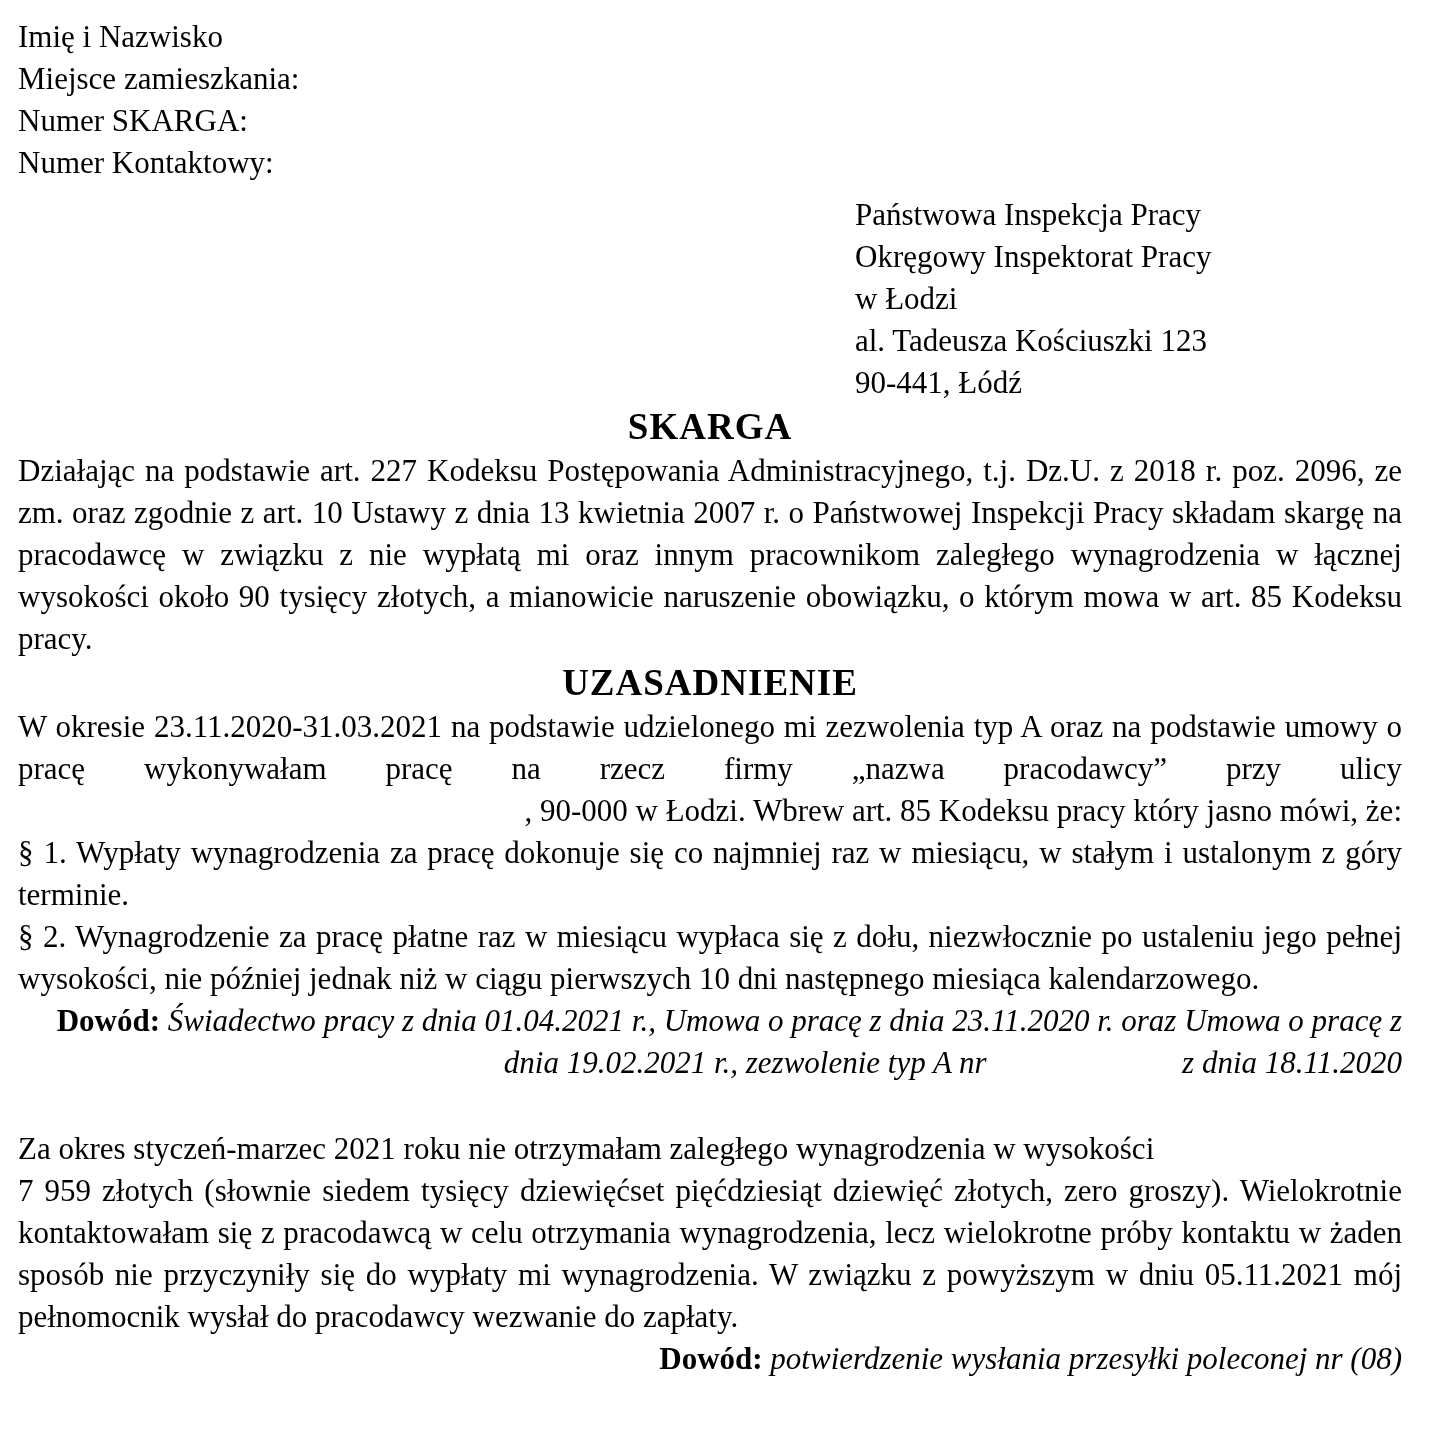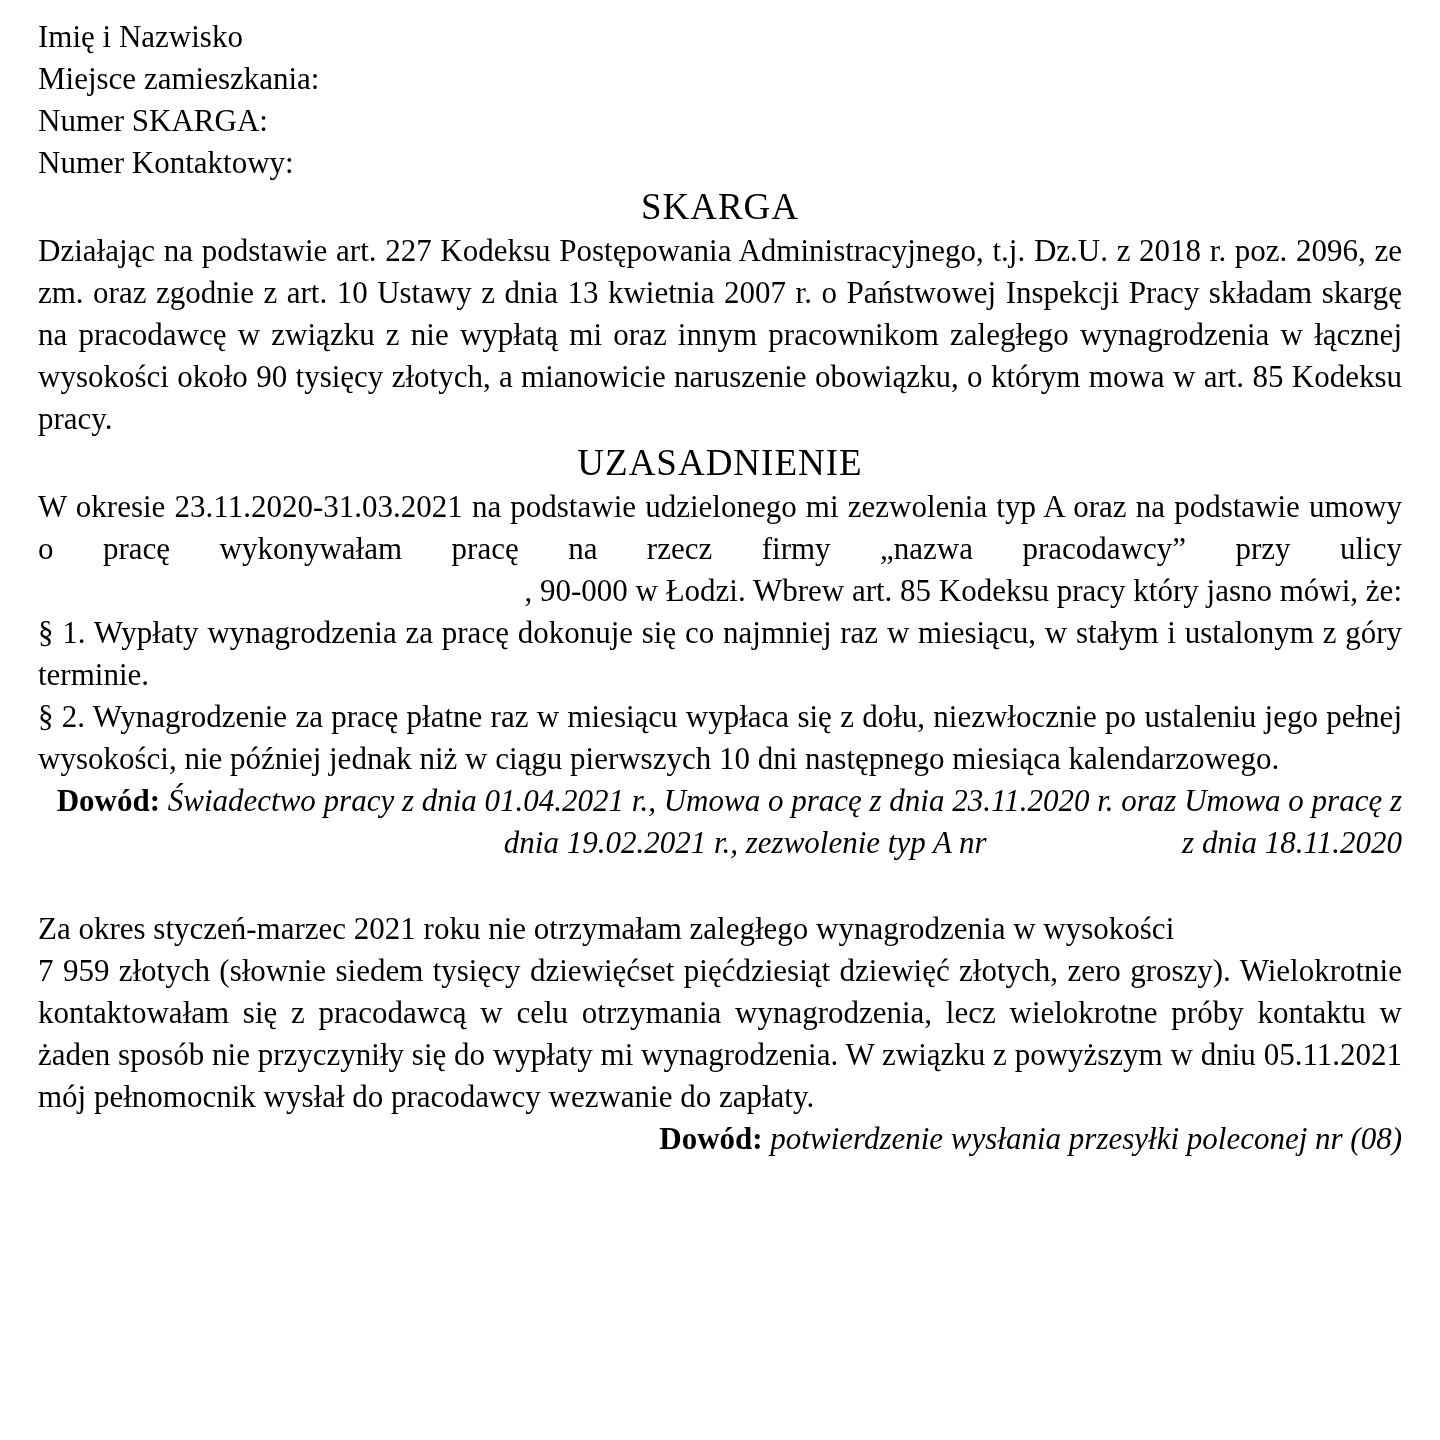--- a/index.html
+++ b/index.html
@@ -5,30 +5,30 @@
   * { margin: 0; padding: 0; box-sizing: border-box; }
   html, body { background: #ffffff; }
   .page {
     width: 1440px;
     height: 1440px;
     background: #ffffff;
     color: #000000;
     font-family: "Liberation Serif", "DejaVu Serif", serif;
     font-size: 31px;
     line-height: 42px;
-    padding: 16px 38px 10px 38px;
+    padding: 16px 38px 10px 18px;
     overflow: hidden;
   }
   .header-row { display: flex; justify-content: space-between; align-items: flex-start; }
   .sender-block { text-align: left; }
   .date-line { text-align: right; white-space: nowrap; }
   .recipient-block { margin-left: 837px; margin-top: 10px; }
   .doc-title {
     text-align: center;
-    font-weight: normal;
+    font-weight: bold;
     font-size: 37px;
     line-height: 46px;
     letter-spacing: 1px;
   }
   .para { text-align: justify; }
   .para-fill { text-align: justify; text-align-last: justify; }
   .indent-line { padding-left: 340px; text-align: right; }
   .evidence { text-align: right; }
   .evidence .ev-label { font-weight: bold; font-style: normal; }
   .evidence .ev-text { font-style: italic; }
@@ -42,20 +42,27 @@
 
   <div class="header-row">
     <div class="sender-block">
       <div>Imię i Nazwisko</div>
       <div>Miejsce zamieszkania:</div>
       <div>Numer SKARGA:</div>
       <div>Numer Kontaktowy:</div>
     </div>
   </div>
 
+  <div class="recipient-block">
+    <div>Państwowa Inspekcja Pracy</div>
+    <div>Okręgowy Inspektorat Pracy</div>
+    <div>w Łodzi</div>
+    <div>al. Tadeusza Kościuszki 123</div>
+    <div>90-441, Łódź</div>
+  </div>
 
   <div class="doc-title">SKARGA</div>
 
   <div class="para">Działając na podstawie art. 227 Kodeksu Postępowania Administracyjnego, t.j. Dz.U. z 2018 r. poz. 2096, ze zm. oraz zgodnie z art. 10 Ustawy z dnia 13 kwietnia 2007 r. o Państwowej Inspekcji Pracy składam skargę na pracodawcę w związku z nie wypłatą mi oraz innym pracownikom zaległego wynagrodzenia w łącznej wysokości około 90 tysięcy złotych, a mianowicie naruszenie obowiązku, o którym mowa w art. 85 Kodeksu pracy.</div>
 
   <div class="doc-title">UZASADNIENIE</div>
 
   <div class="para-fill">W okresie 23.11.2020-31.03.2021 na podstawie udzielonego mi zezwolenia typ A oraz na podstawie umowy o pracę wykonywałam pracę na rzecz firmy „nazwa pracodawcy” przy ulicy</div>
   <div class="indent-line">, 90-000 w Łodzi. Wbrew art. 85 Kodeksu pracy który jasno mówi, że:</div>
 

